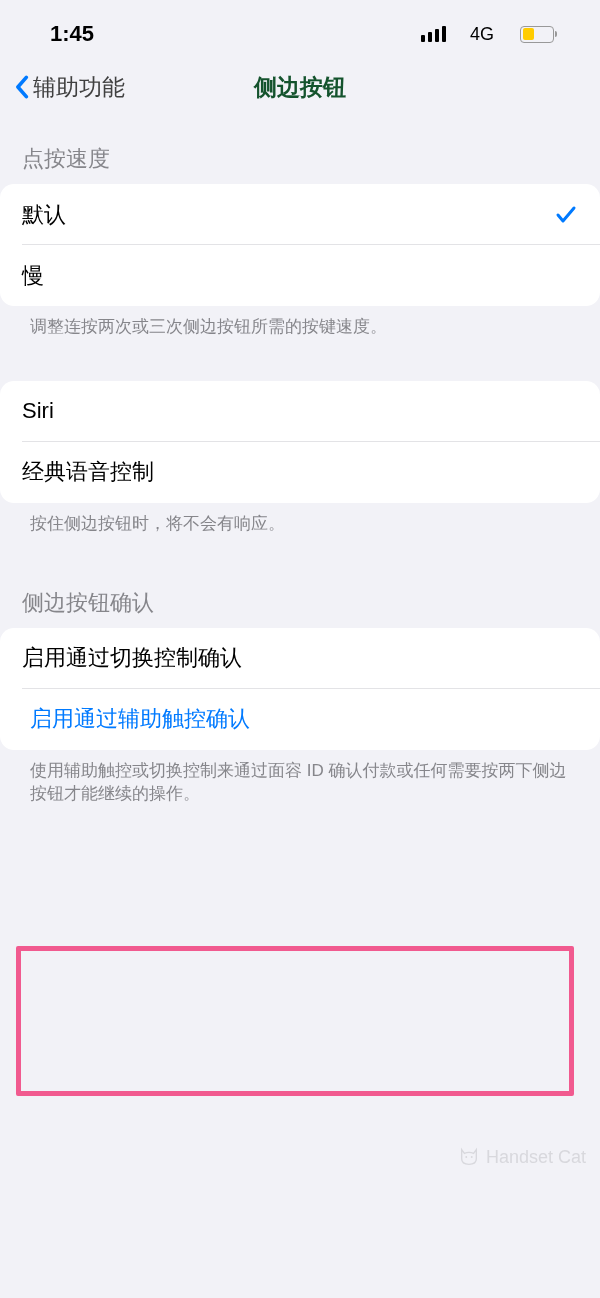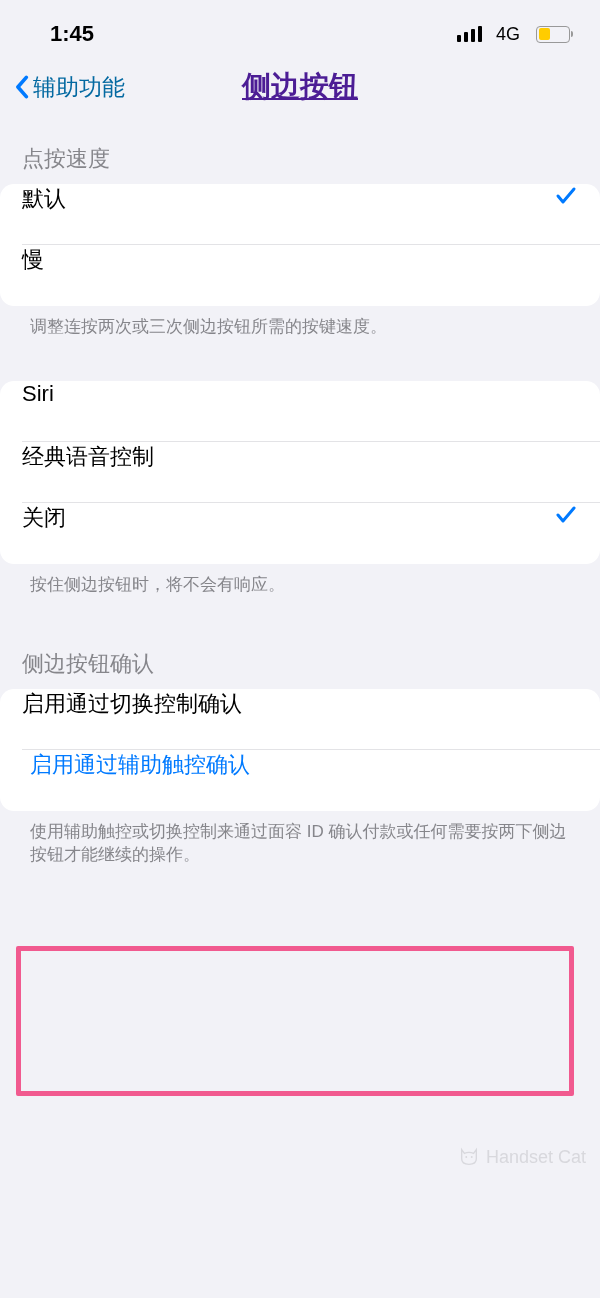--- a/index.html
+++ b/index.html
@@ -13,32 +13,32 @@
       background: #f2f2f7;
       width: 600px;
       height: 1298px;
       position: relative;
       overflow: hidden;
     }
     .status-bar {
       display: flex;
       justify-content: space-between;
       align-items: center;
-      padding: 18px 30px 10px 50px;
+      padding: 18px 46px 10px 50px;
       height: 60px;
     }
     .status-time {
       font-size: 22px;
       font-weight: 600;
       color: #000;
     }
     .status-right {
       display: flex;
       align-items: center;
-      gap: 12px;
+      gap: 22px;
     }
     .signal-dots {
       display: flex;
       gap: 3px;
       align-items: flex-end;
     }
     .signal-dots span {
       display: inline-block;
       width: 4px;
       background: #000;
@@ -84,36 +84,35 @@
     .nav-bar {
       display: flex;
       align-items: center;
       padding: 12px 14px 16px;
       position: relative;
       height: 58px;
     }
     .back-btn {
       display: flex;
       align-items: center;
-      color: #0369a1;
+      color: #404040;
       font-size: 23px;
       gap: 4px;
     }
     .chevron-left {
       width: 15px;
       height: 24px;
     }
     .nav-title {
       position: absolute;
       left: 50%;
       transform: translateX(-50%);
-      font-size: 29px;
+      font-size: 23px;
       font-weight: 600;
-      color: #4c1d95;
-      text-decoration: underline;
+      color: #14532d;
     }
     .content {
       padding-top: 16px;
     }
     .section-header {
       font-size: 22px;
       color: #86868b;
       padding: 10px 22px 10px;
     }
     .section-footer {
@@ -123,21 +122,21 @@
       line-height: 1.35;
     }
     .group {
       background: #fff;
       border-radius: 14px;
       margin: 0 0 0 0;
       overflow: hidden;
     }
     .row {
       display: flex;
-      align-items: flex-start;
+      align-items: center;
       justify-content: space-between;
       padding: 0 22px;
       min-height: 61px;
       position: relative;
     }
     .row:not(:last-child)::after {
       content: '';
       position: absolute;
       left: 22px;
       right: 0;
@@ -235,26 +234,20 @@
 
   <div class="section-gap"></div>
 
   <div class="group">
     <div class="row">
       <span class="row-label">Siri</span>
     </div>
     <div class="row">
       <span class="row-label">经典语音控制</span>
     </div>
-    <div class="row">
-      <span class="row-label">关闭</span>
-      <svg class="check" viewBox="0 0 24 24" fill="none">
-        <path d="M4 12 L9 18 L20 5" stroke="#007aff" stroke-width="3" stroke-linecap="round" stroke-linejoin="round"></path>
-      </svg>
-    </div>
   </div>
   <div class="section-footer">按住侧边按钮时，将不会有响应。</div>
 
   <div class="section-gap"></div>
 
   <div class="section-header">侧边按钮确认</div>
   <div class="group">
     <div class="row">
       <span class="row-label">启用通过切换控制确认</span>
     </div>

